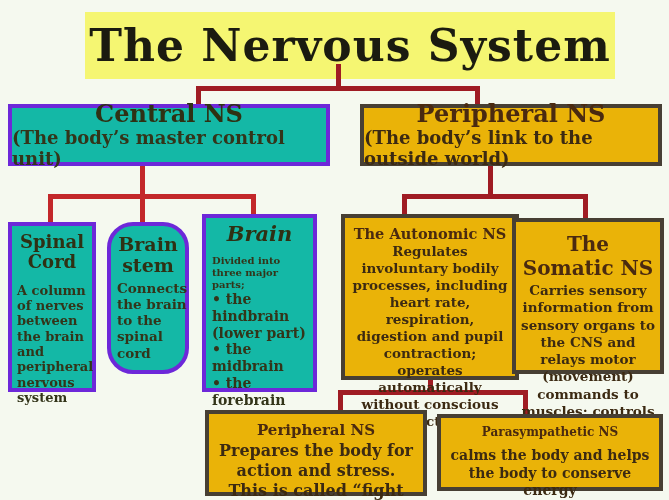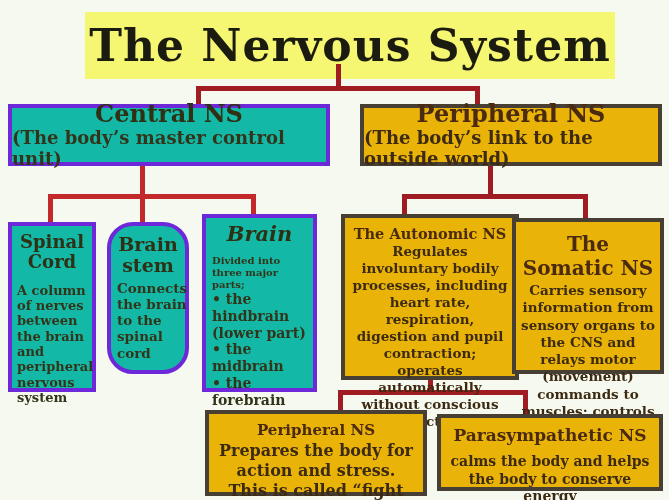--- a/index.html
+++ b/index.html
@@ -66,21 +66,21 @@
   .somatic{left:512px;top:218px;width:152px;height:156px;padding:10px 5px;}
   .somatic .hd{font-size:20px;text-align:center;}
   .somatic .bd{font-size:13.5px;line-height:1.28;text-align:center;margin-top:2px;}
 
   
   .sympathetic{left:205px;top:410px;width:222px;height:86px;padding:7px 8px;}
   .sympathetic .hd{font-size:15px;text-align:center;}
   .sympathetic .bd{font-size:16px;line-height:1.25;text-align:center;margin-top:2px;}
 
   .parasympathetic{left:437px;top:414px;width:226px;height:77px;padding:7px 8px;}
-  .parasympathetic .hd{font-size:17px;text-align:center;}
+  .parasympathetic .hd{font-size:12px;text-align:center;}
   .parasympathetic .bd{font-size:14px;line-height:1.25;text-align:center;margin-top:8px;}
 
   
   .central{left:8px;top:104px;width:322px;height:62px;}
   .peripheral{left:360px;top:104px;width:302px;height:62px;}
 
   
   .conn{position:absolute;background:#9f1c23;}
   .conn.red{background:#c3282a;}
 </style>

